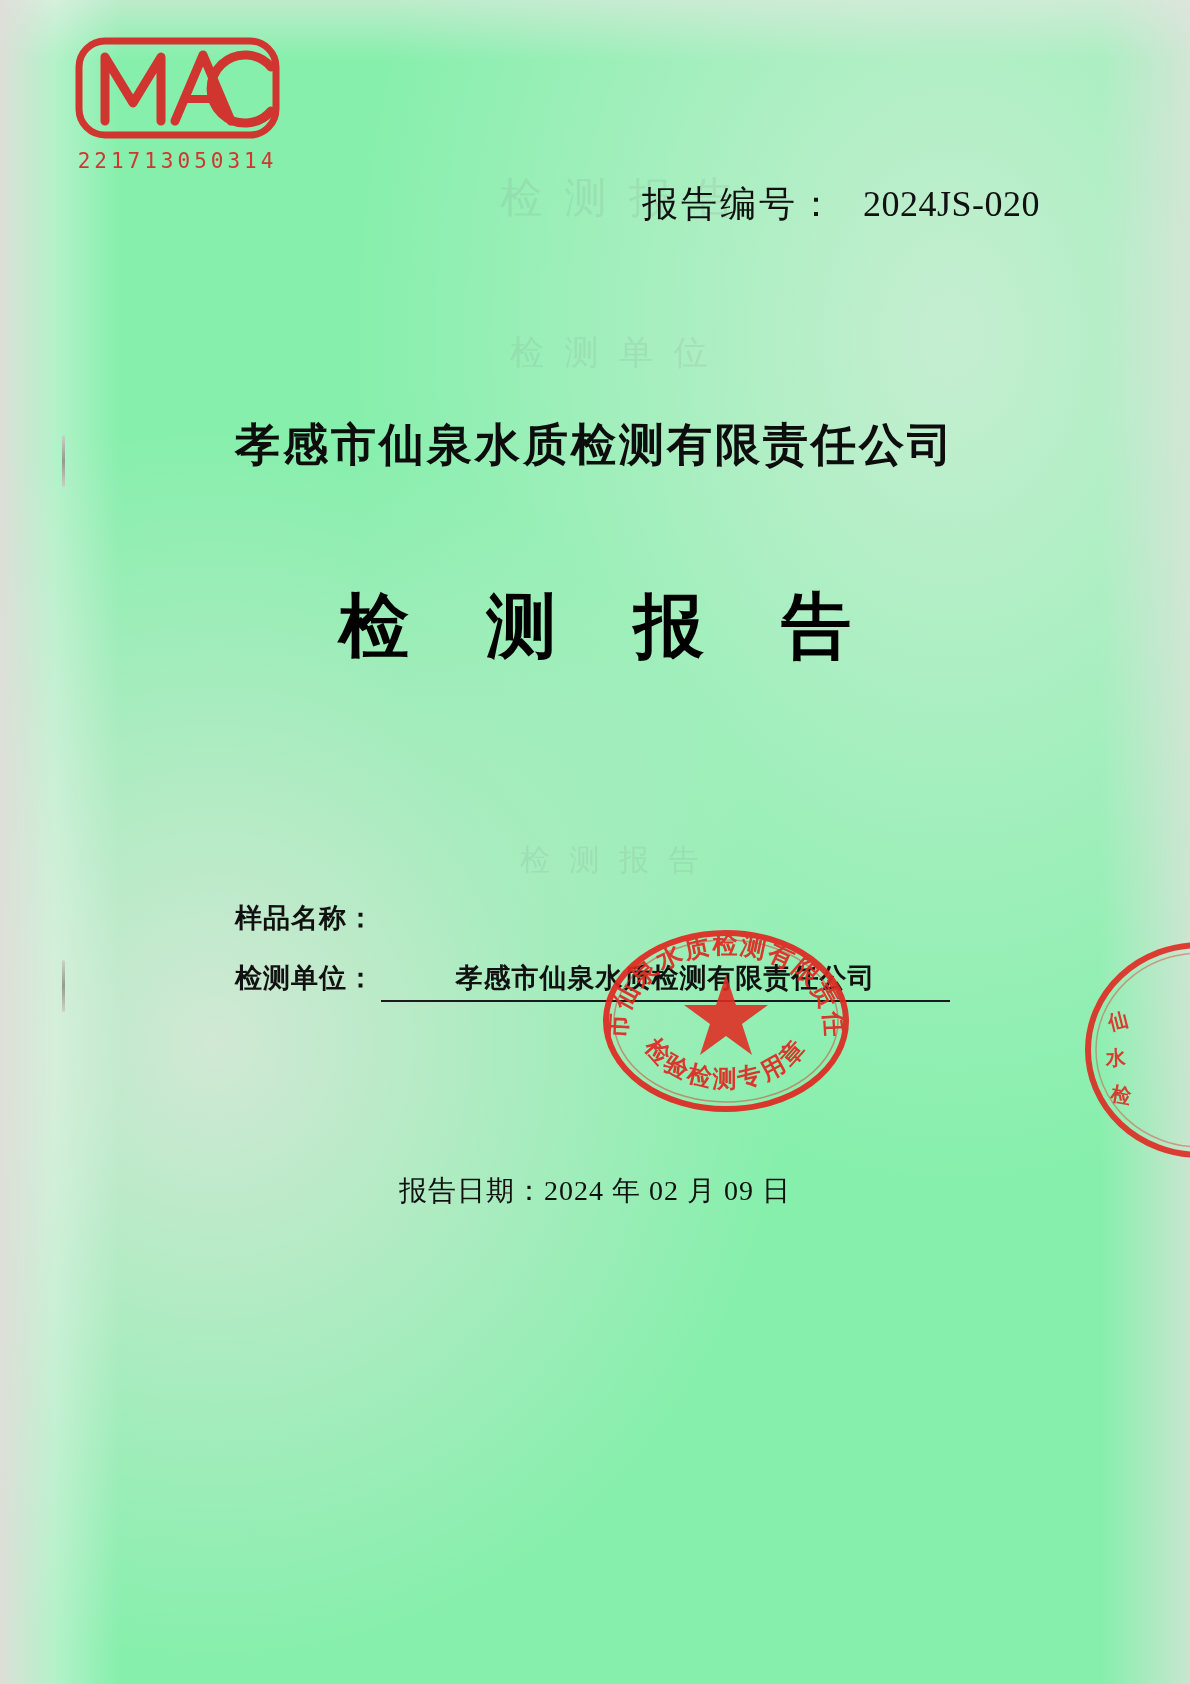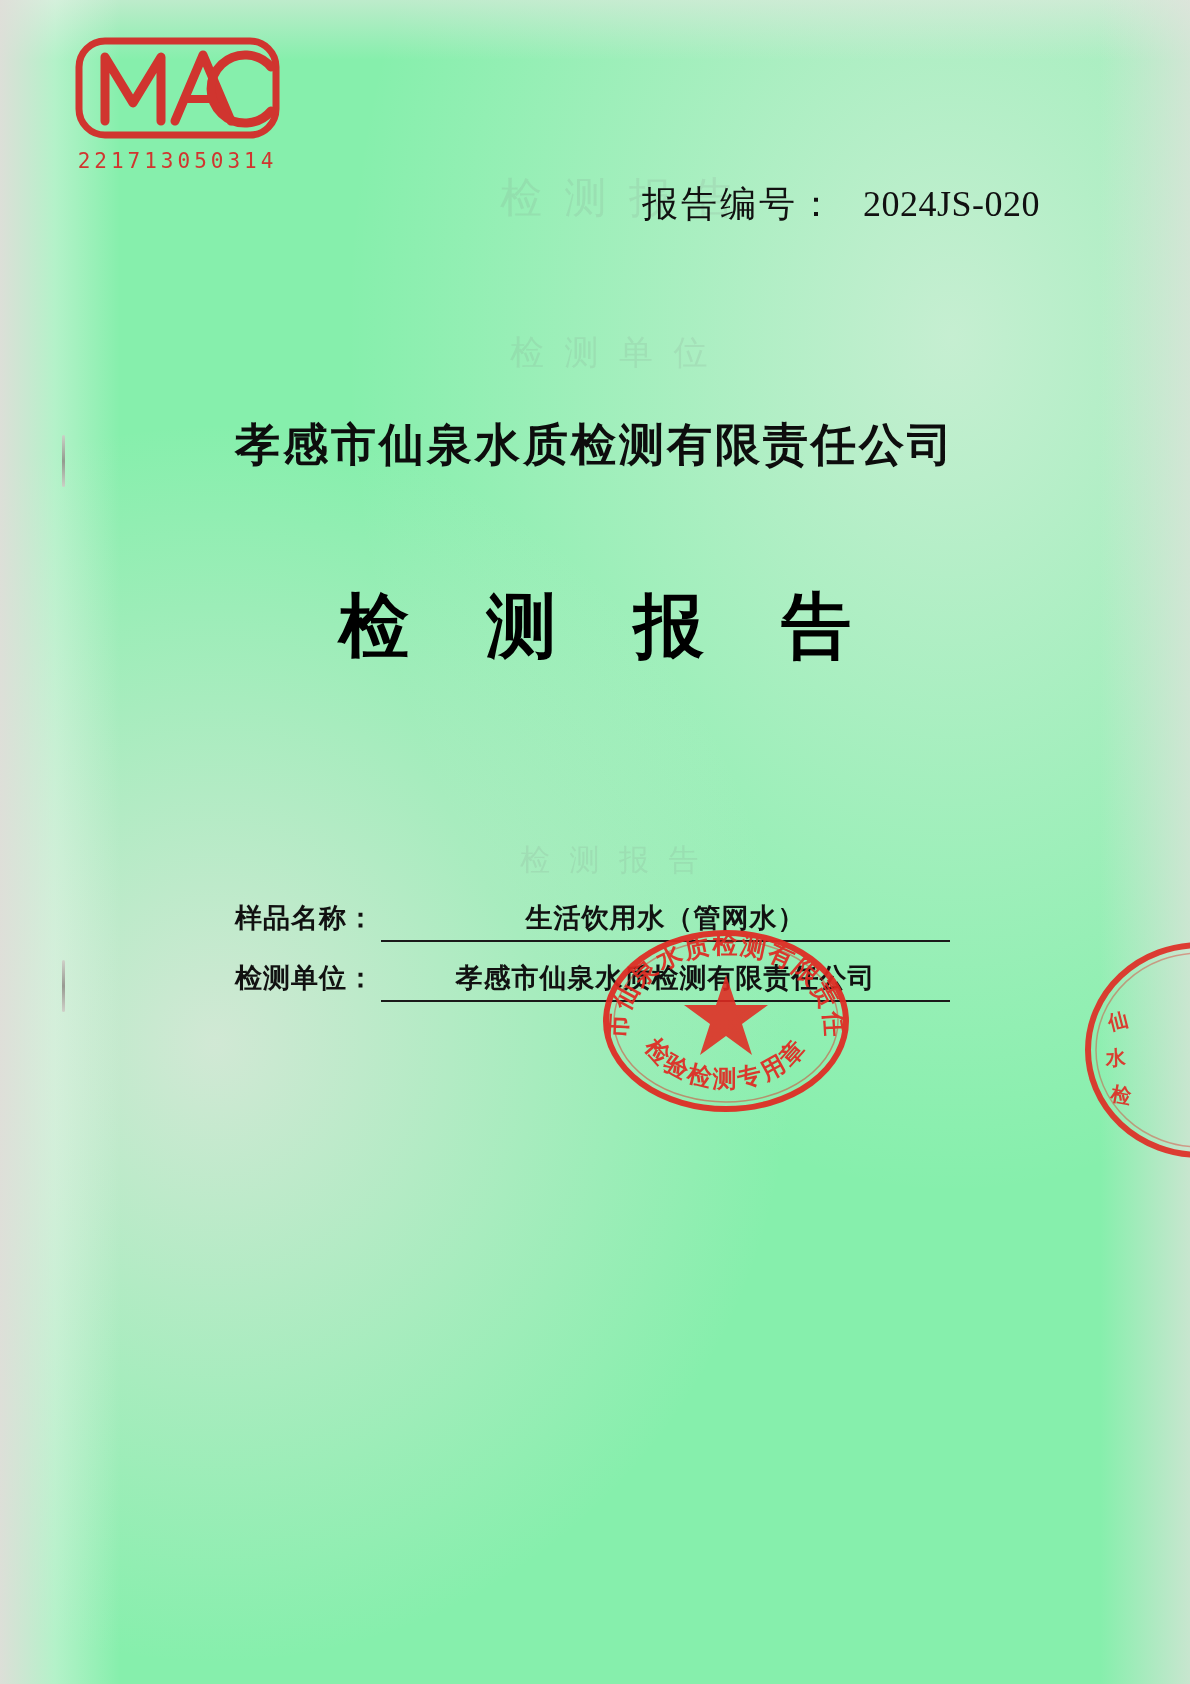--- a/index.html
+++ b/index.html
@@ -210,21 +210,20 @@
     <span class="label">报告编号：</span><span class="value">2024JS-020</span>
   </div>
 
   <div class="company">孝感市仙泉水质检测有限责任公司</div>
 
   <div class="main-title">检 测 报 告</div>
 
   <div class="fields">
     <div class="field-row">
       <span class="field-label">样品名称：</span>
-      <span class="field-value">生活饮用水（管网水）</span>
     </div>
     <div class="field-row">
       <span class="field-label">检测单位：</span>
       <span class="field-value">孝感市仙泉水质检测有限责任公司</span>
     </div>
   </div>
 
   <div class="stamp">
     <svg width="252" height="192" viewBox="0 0 252 192" xmlns="http://www.w3.org/2000/svg">
       <defs>
@@ -247,14 +246,15 @@
   <div class="stamp-edge">
     <svg width="240" height="230" viewBox="0 0 240 230" xmlns="http://www.w3.org/2000/svg">
       <ellipse cx="120" cy="115" rx="112" ry="105" fill="none" stroke="#e02a22" stroke-width="6"></ellipse>
       <ellipse cx="120" cy="115" rx="104" ry="97" fill="none" stroke="#e02a22" stroke-width="1.5" opacity="0.45"></ellipse>
       <text x="30" y="95" font-family="'Liberation Serif', serif" font-size="20" font-weight="bold" fill="#e02a22" transform="rotate(-14 30 95)">仙</text>
       <text x="26" y="130" font-family="'Liberation Serif', serif" font-size="20" font-weight="bold" fill="#e02a22" transform="rotate(-2 26 130)">水</text>
       <text x="30" y="165" font-family="'Liberation Serif', serif" font-size="20" font-weight="bold" fill="#e02a22" transform="rotate(10 30 165)">检</text>
     </svg>
   </div>
 
+  <div class="report-date">报告日期：2024 年 02 月 09 日</div>
 
 </div>
 
 </body></html>

